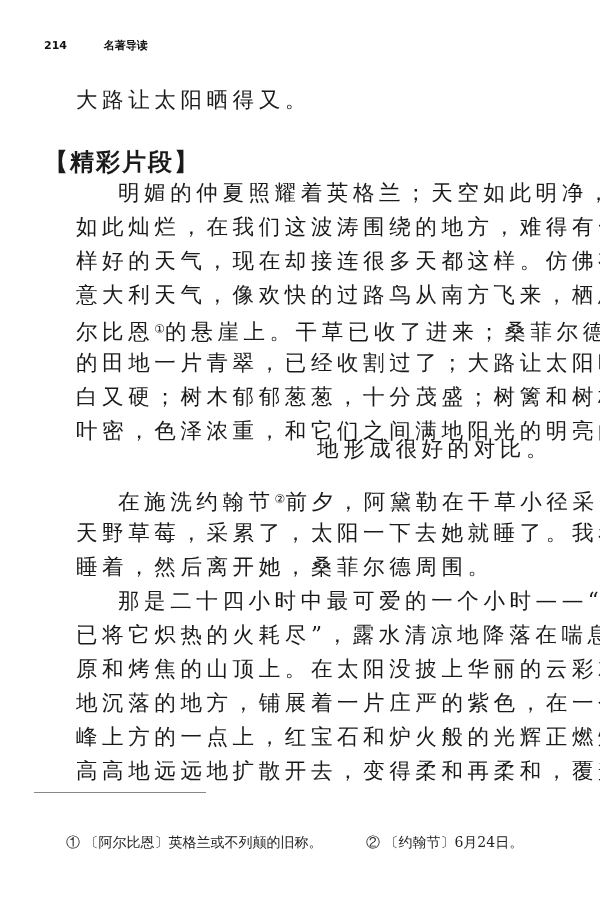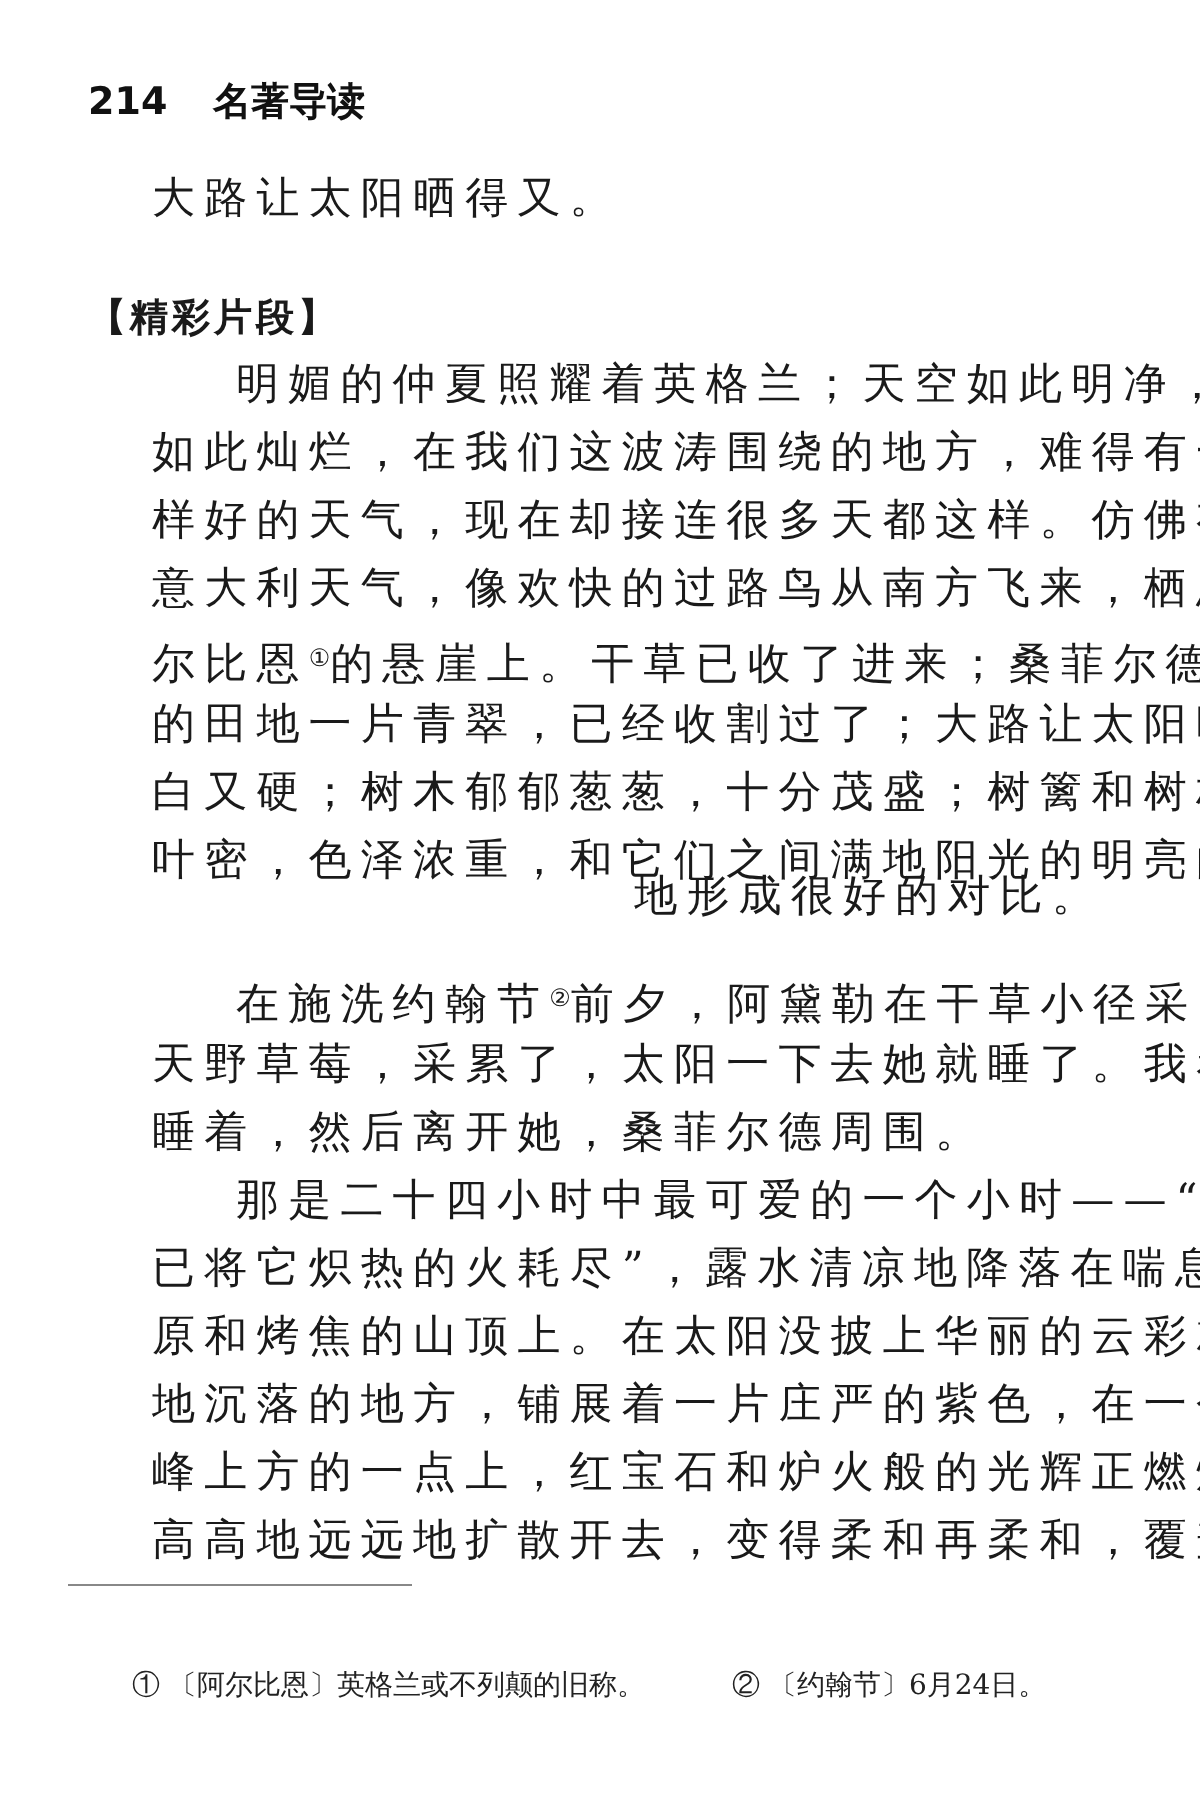--- a/index.html
+++ b/index.html
@@ -1,24 +1,24 @@
 <!DOCTYPE html>
 <html><head>
 <meta charset="utf-8">
 <style>
   html, body { margin: 0; padding: 0; background: #ffffff; }
   body { width: 600px; height: 898px; position: relative; overflow: hidden;
          font-family: "DejaVu Serif", "Liberation Serif", serif; color: #1a1a1a; }
   .header { position: absolute; top: 38px; left: 44px; font-family: "DejaVu Sans", "Liberation Sans", sans-serif;
-            font-weight: bold; font-size: 19px; color: #111; }
+            font-weight: bold; font-size: 11px; color: #111; }
   .header .page-no { display: inline-block; width: 56px; }
   .line { position: absolute; left: 76px; width: 476px; font-size: 21.5px; line-height: 26px;
           white-space: nowrap; letter-spacing: 4.6px; }
   .line.indent { left: 118px; }
-  .heading { position: absolute; left: 44px; top: 146px; font-size: 19px; font-weight: bold;
+  .heading { position: absolute; left: 44px; top: 146px; font-size: 24px; font-weight: bold;
              letter-spacing: 2px; font-family: "DejaVu Serif", serif; }
   sup.fn { font-size: 12px; letter-spacing: 0; vertical-align: 6px; }
   .rule { position: absolute; left: 34px; top: 792px; width: 172px; height: 0; border-top: 1px solid #888; }
   .footnote { position: absolute; top: 814px; font-size: 14px; white-space: nowrap; color: #222; margin-top: 20px; }
   .fn1 { left: 66px; }
   .fn2 { left: 366px; text-align: center; }
 </style>
 </head>
 <body>
 

